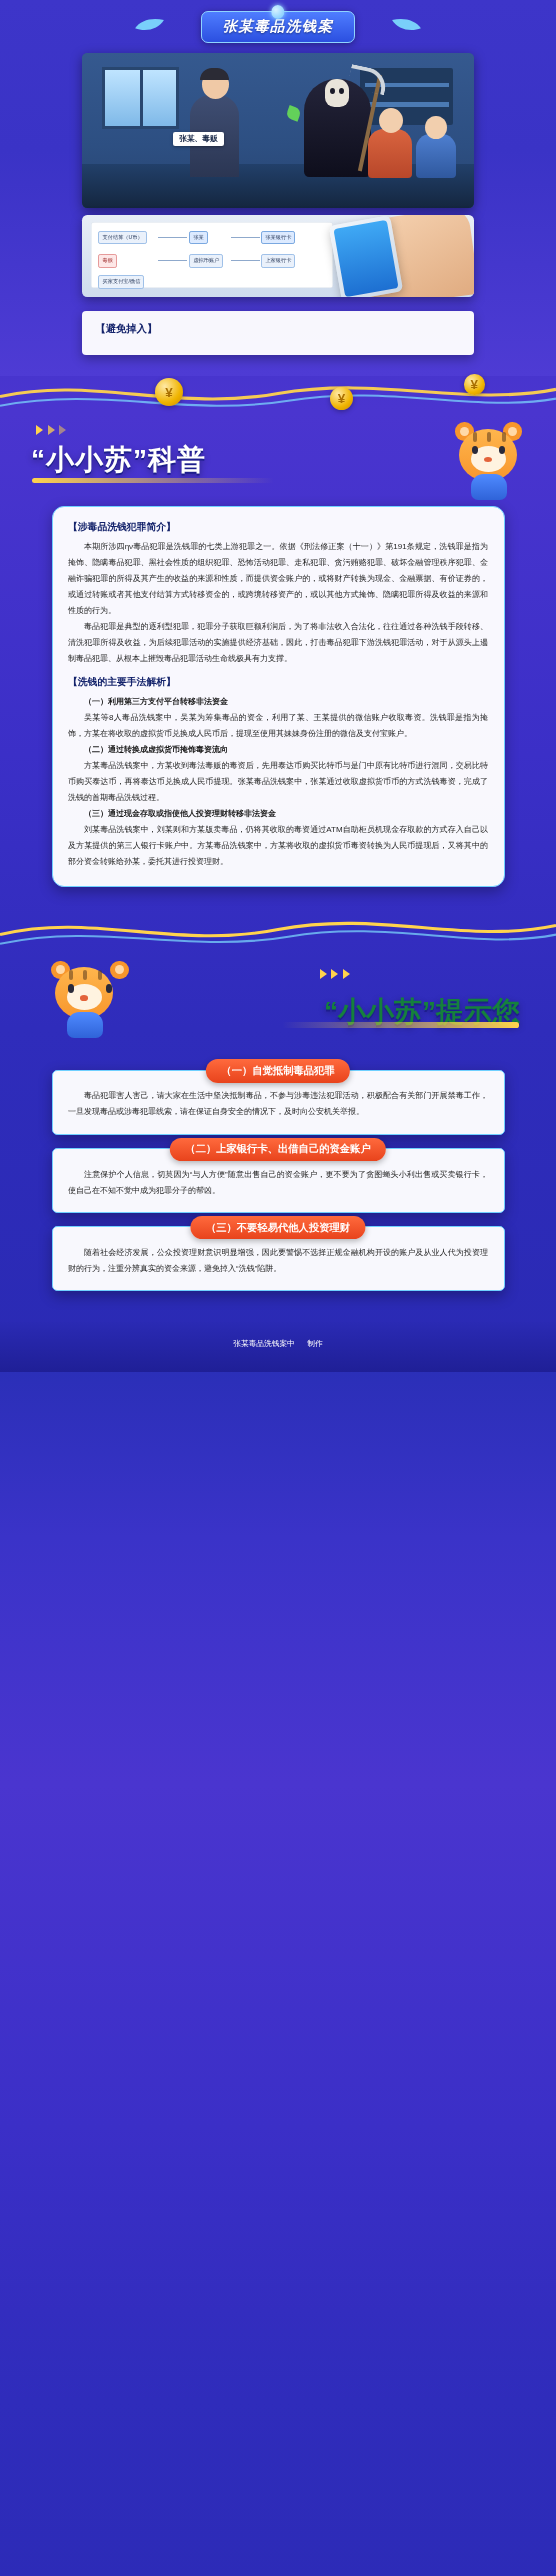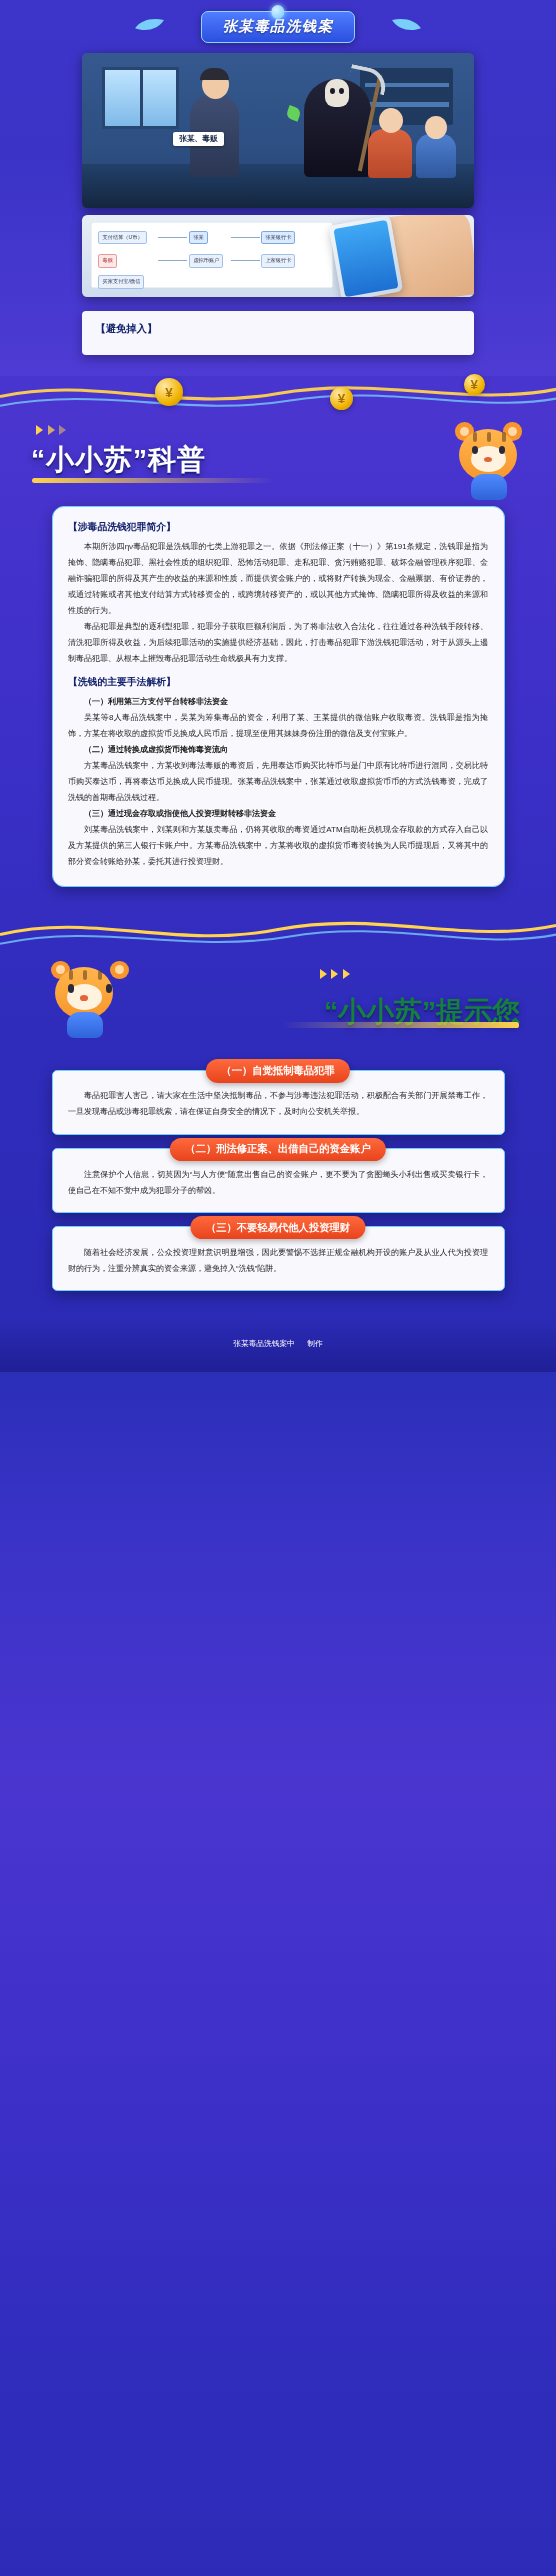--- a/index.html
+++ b/index.html
@@ -401,21 +401,21 @@
     <div class="tips-title">“小小苏”提示您</div>
     <div class="tips-underline"></div>
   </div>
 
   <div class="tip-card">
     <div class="tip-pill">（一）自觉抵制毒品犯罪</div>
     <p>毒品犯罪害人害己，请大家在生活中坚决抵制毒品，不参与涉毒违法犯罪活动，积极配合有关部门开展禁毒工作，一旦发现毒品或涉毒犯罪线索，请在保证自身安全的情况下，及时向公安机关举报。</p>
   </div>
 
   <div class="tip-card">
-    <div class="tip-pill">（二）刑法修正案、出借自己的资金账户</div>
+    <div class="tip-pill">（二）上家银行卡、出借自己的资金账户</div>
     <p>注意保护个人信息，切莫因为“与人方便”随意出售自己的资金账户，更不要为了贪图蝇头小利出售或买卖银行卡，使自己在不知不觉中成为犯罪分子的帮凶。</p>
   </div>
 
   <div class="tip-card">
     <div class="tip-pill">（三）不要轻易代他人投资理财</div>
     <p>随着社会经济发展，公众投资理财意识明显增强，因此要警惕不选择正规金融机构开设的账户及从业人代为投资理财的行为，注重分辨真实的资金来源，避免掉入“洗钱”陷阱。</p>
   </div>
 
   <div class="footer">
     <div>

